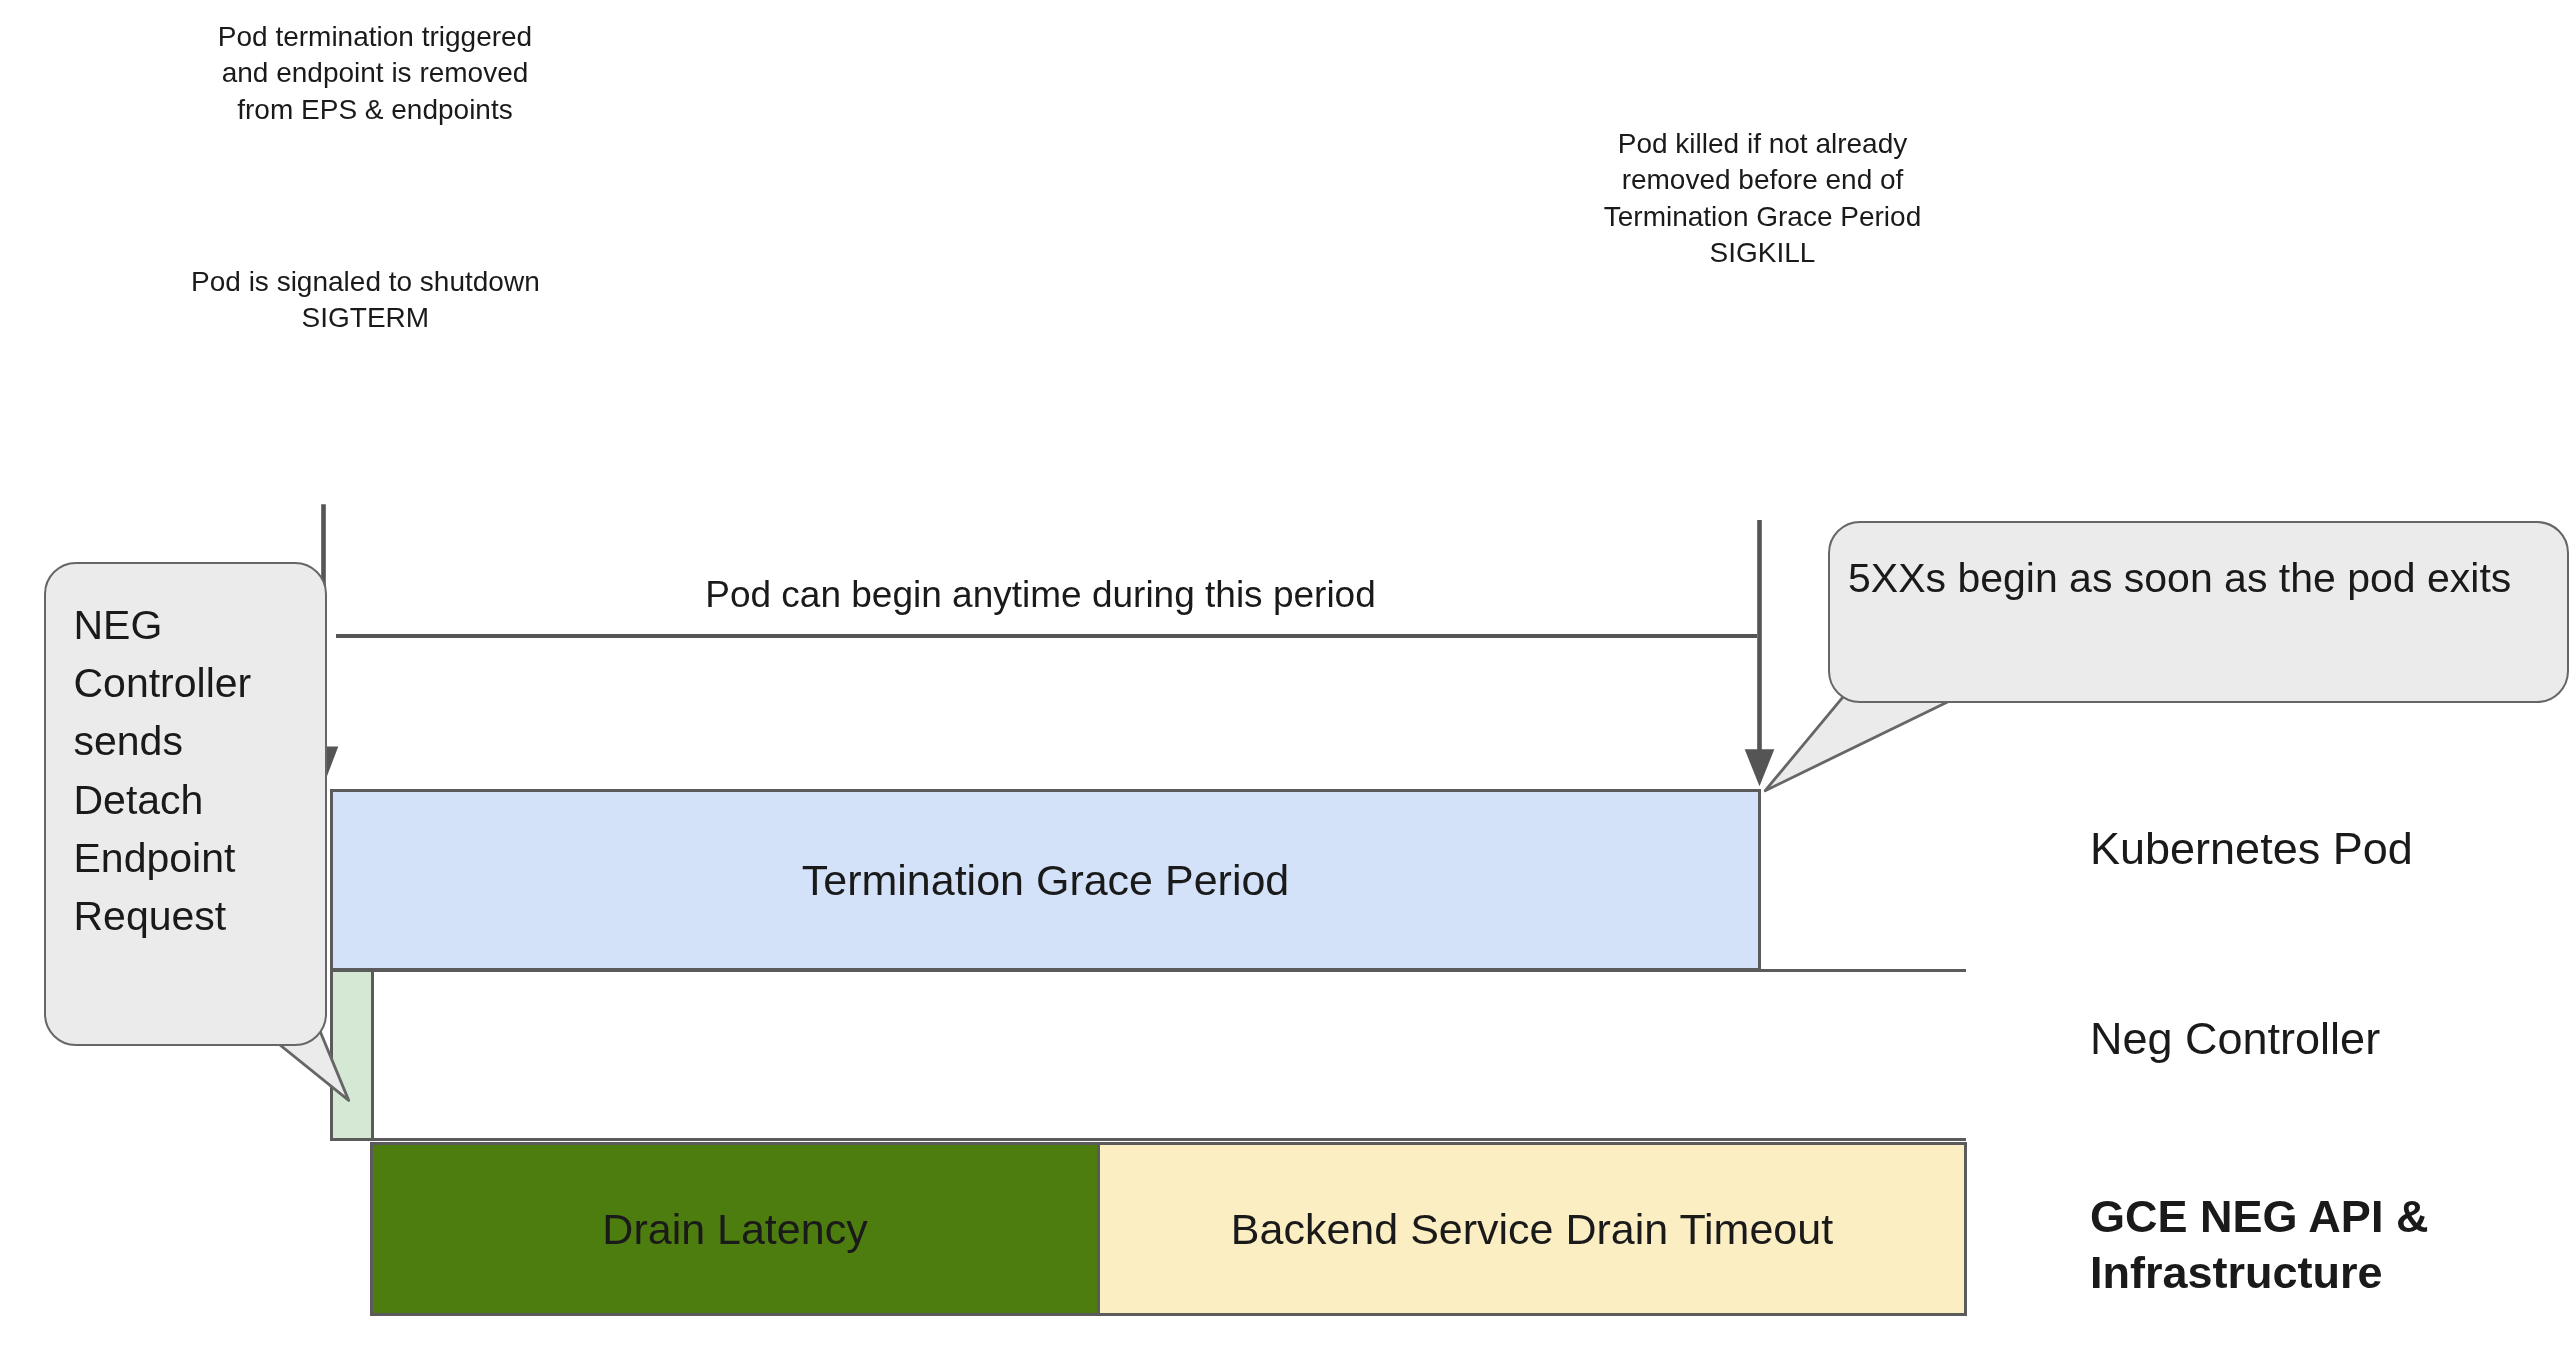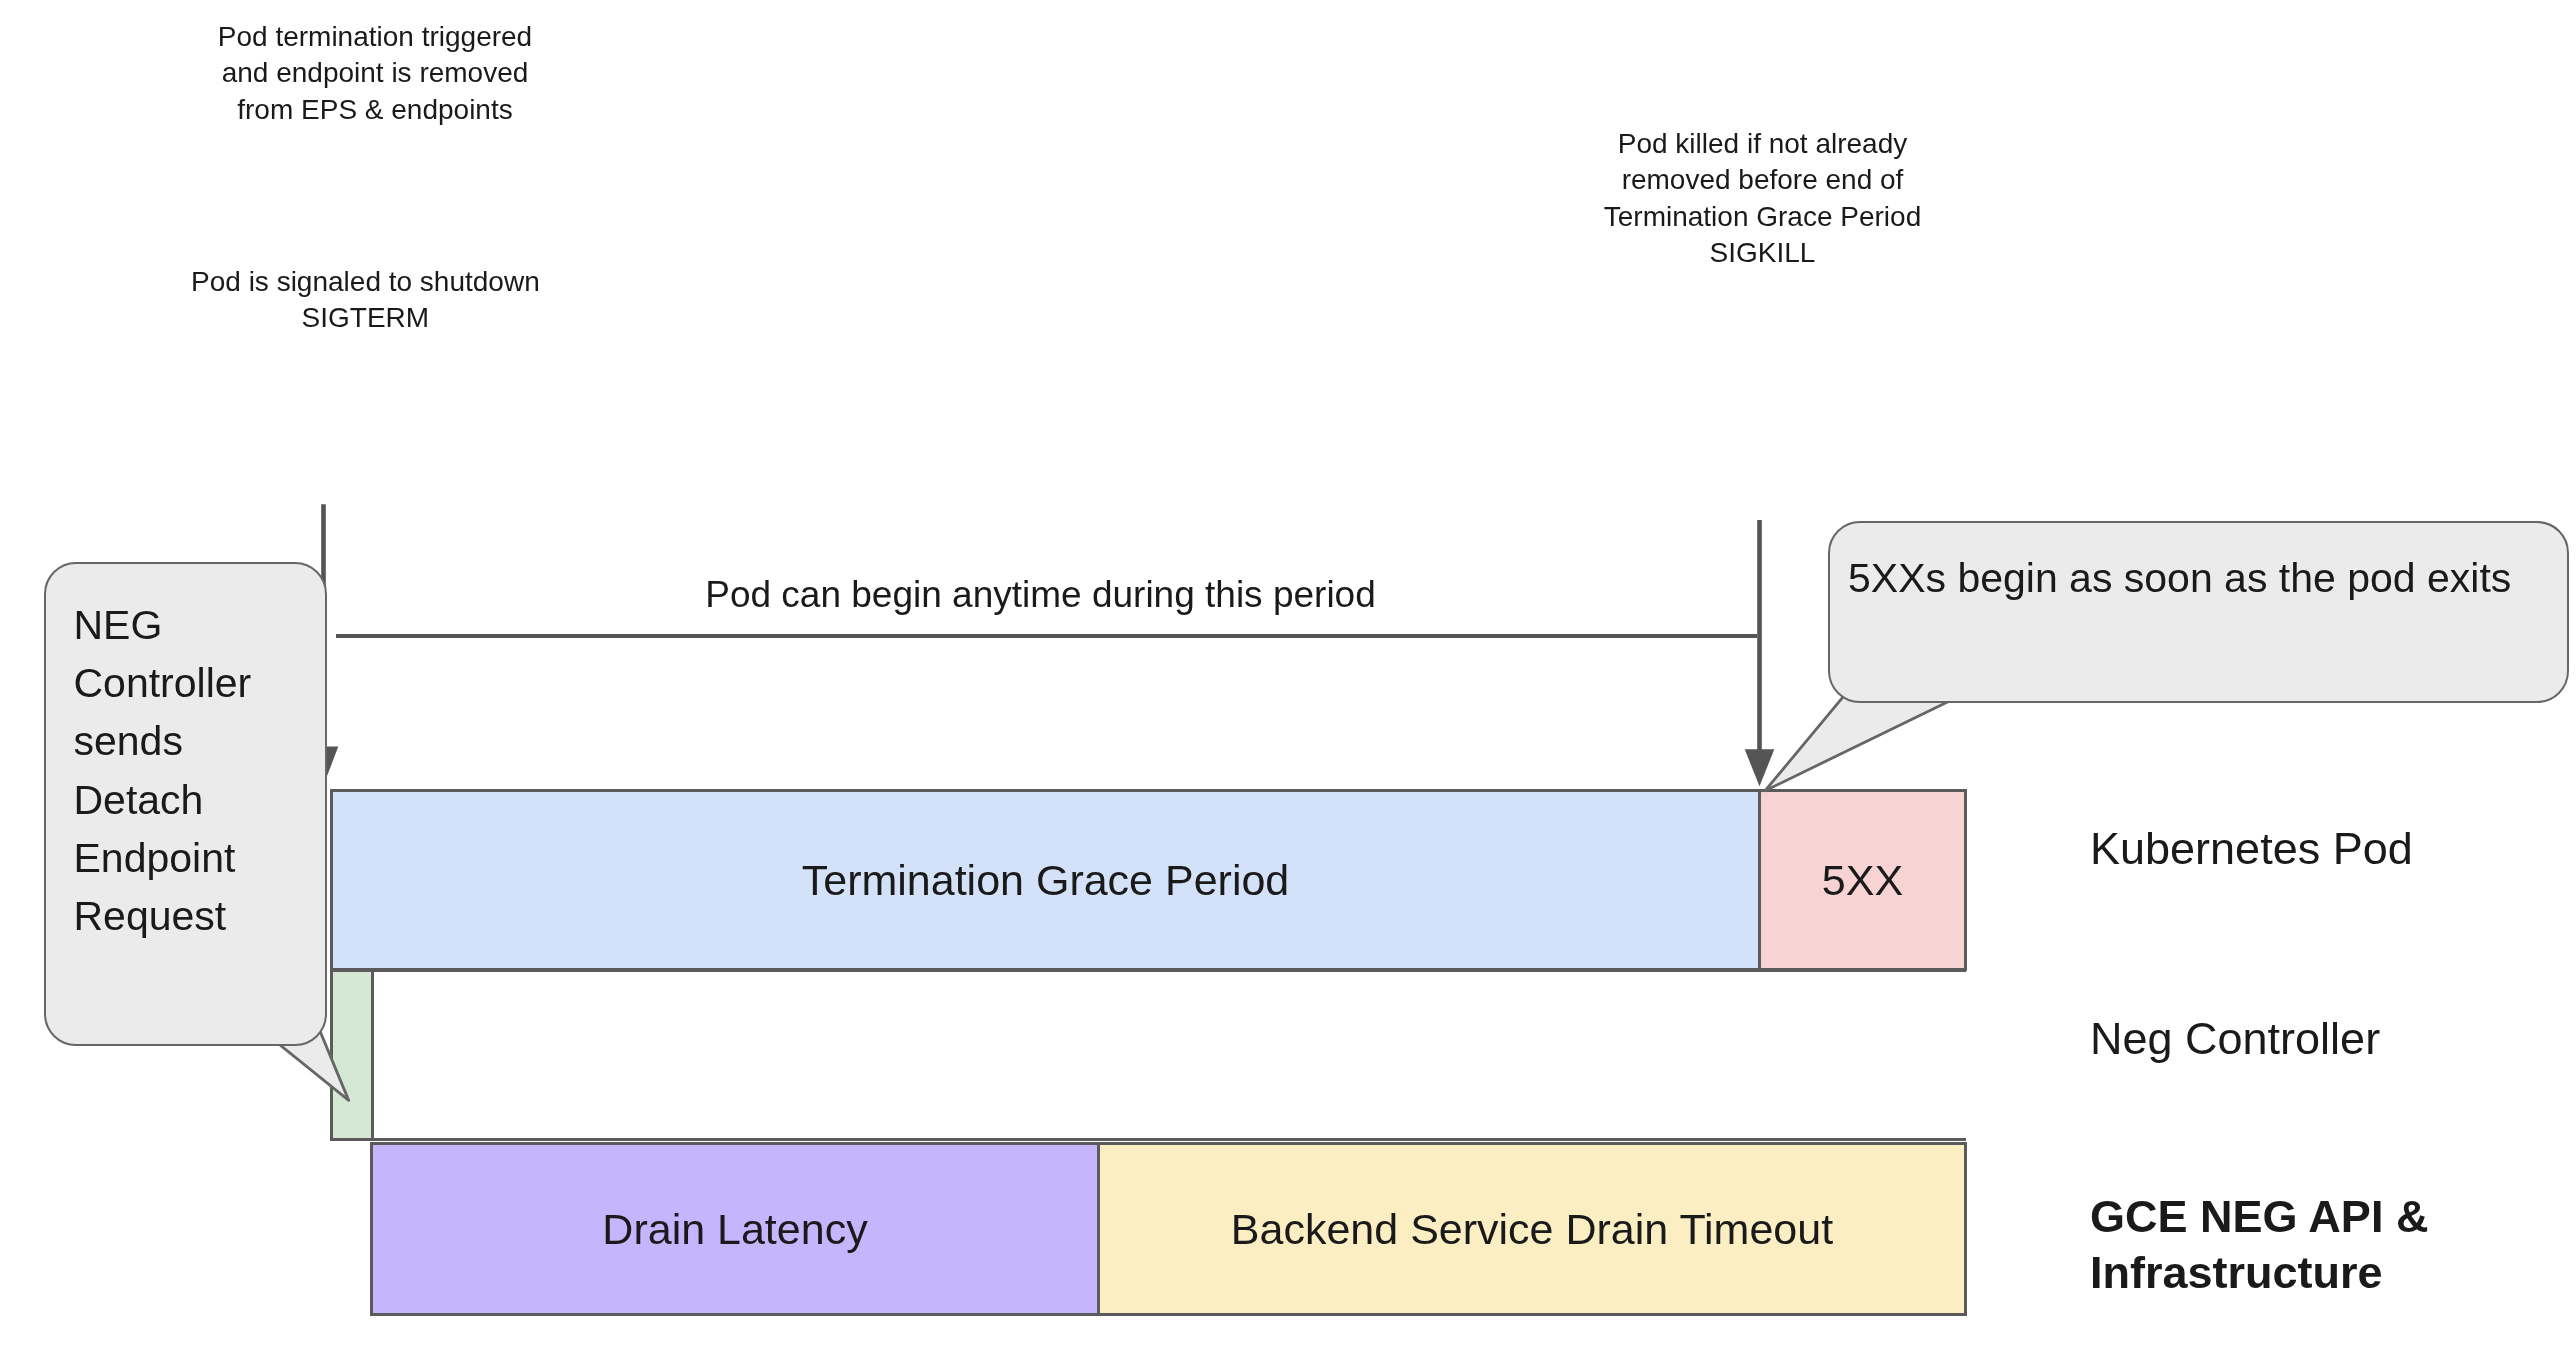--- a/index.html
+++ b/index.html
@@ -115,21 +115,21 @@
     border-top: 3.7px solid #5b5b5b;
     border-left: 3.7px solid #5b5b5b;
     border-right: none;
     border-bottom: 3.7px solid #5b5b5b;
   }
   #bar-drain-latency {
     left: 370px;
     top: 1142px;
     width: 730px;
     height: 174px;
-    background: #c4b5fd;
+    background: #4d7c0f;
   }
   #bar-backend-drain {
     left: 1097px;
     top: 1142px;
     width: 870px;
     height: 174px;
     background: #fbeec3;
   }
 
   
@@ -206,23 +206,20 @@
 
   <svg class="drop-arrow" style="left:1741px; top:518px; height:274px;" width="37" height="274" viewBox="0 0 40 292">
     <line x1="20" y1="0" x2="20" y2="256" stroke="#555555" stroke-width="5"></line>
     <polygon points="20,288 4,248 36,248" fill="#555555"></polygon>
   </svg>
 
   <div class="bar" id="bar-grace">
     <span>Termination Grace Period</span>
   </div>
 
-  <div class="bar" id="bar-5xx">
-    <span>5XX</span>
-  </div>
 
   <div class="bar" id="bar-neg-white"></div>
 
   <div class="bar" id="bar-neg-green"></div>
 
   <div class="bar" id="bar-drain-latency">
     <span>Drain Latency</span>
   </div>
 
   <div class="bar" id="bar-backend-drain">

